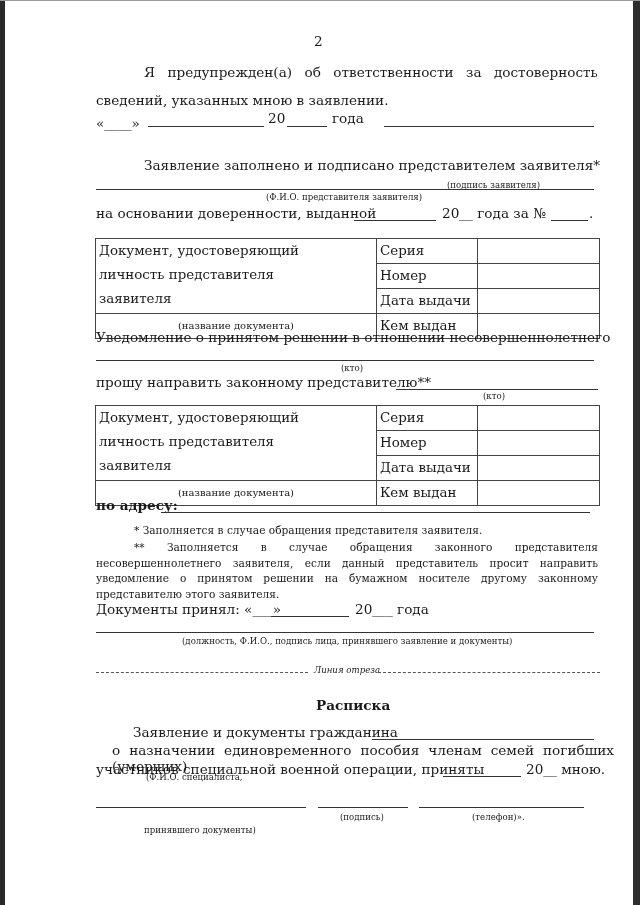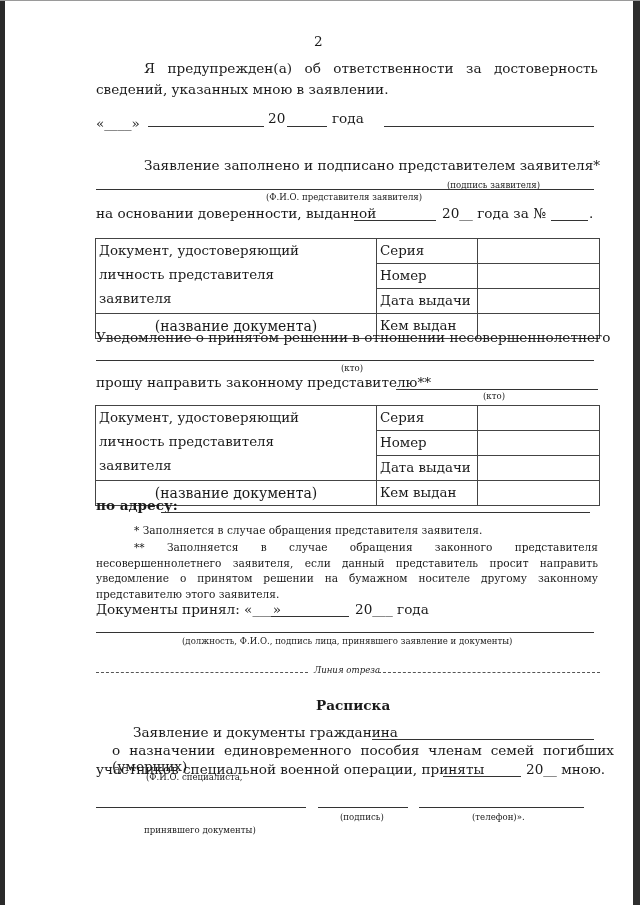--- a/index.html
+++ b/index.html
@@ -16,37 +16,37 @@
     .abs { position: absolute; white-space: nowrap; }
     .t14 { font-size: 13.6px; }
     .t11 { font-size: 10.6px; }
     .t9 { font-size: 8.6px; }
     .line { position: absolute; height: 0; border-top: 1px solid #333; }
     .dash-line { position: absolute; height: 0; border-top: 1px dashed #555; }
 
     .doc-table { position: absolute; border-collapse: collapse; font-size: 13.4px; }
     .doc-table td { border: 1px solid #444; padding: 0 3px; height: 17px; line-height: 24px; vertical-align: top; }
     .cell-doc { width: 274px; position: relative; }
-    .cell-doc-caption { height: 17px; text-align: center; font-size: 14px; }
+    .cell-doc-caption { height: 17px; text-align: center; font-size: 10px; }
     .cell-label { width: 94px; }
     .cell-value { width: 115px; }
 
     .justify { position: absolute; text-align: justify; text-align-last: left; white-space: normal; }
     .bold { font-weight: bold; }
   </style>
 </head>
 <body>
 
 <div class="scan-edge-left"></div>
 <div class="scan-edge-right"></div>
 <div class="scan-edge-top"></div>
 
 <div class="abs t14" style="left:314px; top:33px;">2</div>
 
-<div class="justify t14" style="left:96px; top:58px; width:502px; text-indent:48px; line-height:21px;">
+<div class="justify t14" style="left:96px; top:58px; width:502px; text-indent:48px; line-height:28px;">
   <span>Я предупрежден(а) об ответственности за достоверность сведений,</span>
   <span>указанных мною в заявлении.</span>
 </div>
 
 <div class="abs t14" style="left:96px; top:115px;">«____»</div>
 <div class="line" style="left:148px; top:126px; width:116px;"></div>
 <div class="abs t14" style="left:268px; top:110px;">20</div>
 <div class="line" style="left:287px; top:126px; width:40px;"></div>
 <div class="abs t14" style="left:332px; top:110px;">года</div>
 <div class="line" style="left:384px; top:126px; width:210px;"></div>

